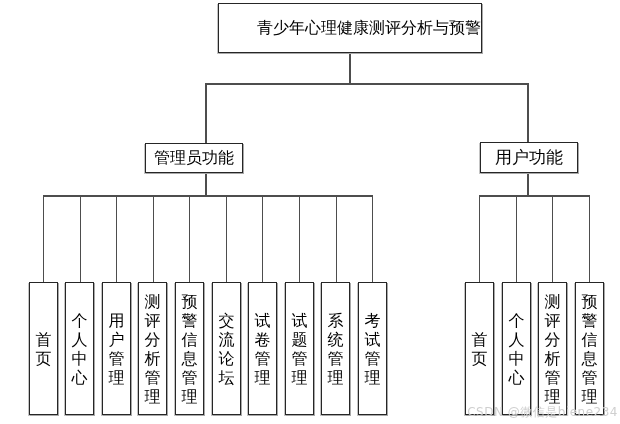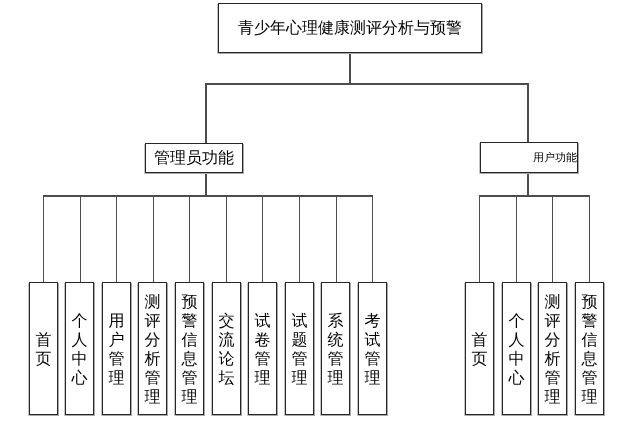--- a/index.html
+++ b/index.html
@@ -20,23 +20,23 @@
   .cdrop{position:absolute;top:195px;width:1px;height:87px;background:#4d4d4d;z-index:1;}
   .ad0{left:43px}.ad1{left:80px}.ad2{left:116px}.ad3{left:153px}.ad4{left:189px}
   .ad5{left:226px}.ad6{left:262px}.ad7{left:299px}.ad8{left:336px}.ad9{left:372px}
   .ud0{left:479px}.ud1{left:516px}.ud2{left:552px}.ud3{left:589px}
   
   .node{
     position:absolute;background:#fff;border:1px solid #262626;z-index:2;
     box-sizing:border-box;display:flex;align-items:center;justify-content:center;
     box-shadow:1px 1px 0 #a8a8a8,-1px 1px 0 #c4c4c4;
   }
-  .root-node {left:218px;top:3px;width:264px;height:50px;font-size:16px;}
+  .root-node {left:218px;top:3px;width:264px;height:50px;font-size:16px;justify-content:flex-end;}
   .admin-node{left:145px;top:143px;width:98px;height:30px;font-size:16px;}
-  .user-node {left:480px;top:142px;width:98px;height:31px;font-size:11px;justify-content:flex-end;}
+  .user-node {left:480px;top:142px;width:98px;height:31px;font-size:17px;}
   .vbox{top:282px;width:29px;height:133px;}
   .a0{left:29px}.a1{left:65px}.a2{left:102px}.a3{left:138px}.a4{left:175px}
   .a5{left:212px}.a6{left:248px}.a7{left:285px}.a8{left:321px}.a9{left:358px}
   .u0{left:465px}.u1{left:502px}.u2{left:538px}.u3{left:575px}
   .vtext{
     display:flex;flex-direction:column;align-items:center;justify-content:center;
     height:100%;font-size:16px;line-height:19px;
   }
   .label{white-space:nowrap;}
   
@@ -196,14 +196,15 @@
       <span class="vtext">
         <span>预</span>
         <span>警</span>
         <span>信</span>
         <span>息</span>
         <span>管</span>
         <span>理</span>
       </span>
     </div>
 
+  <div class="watermark">CSDN @微信是biene234</div>
 
 </div>
 
 </body></html>

